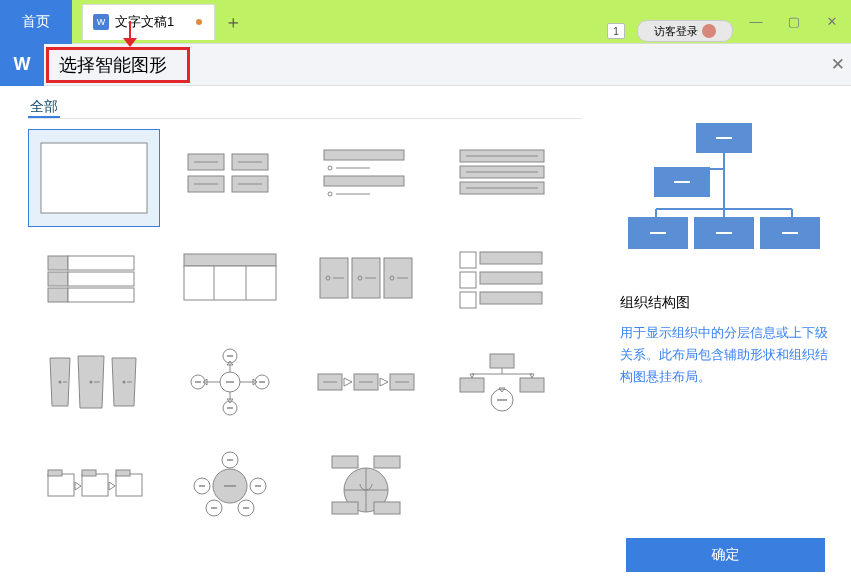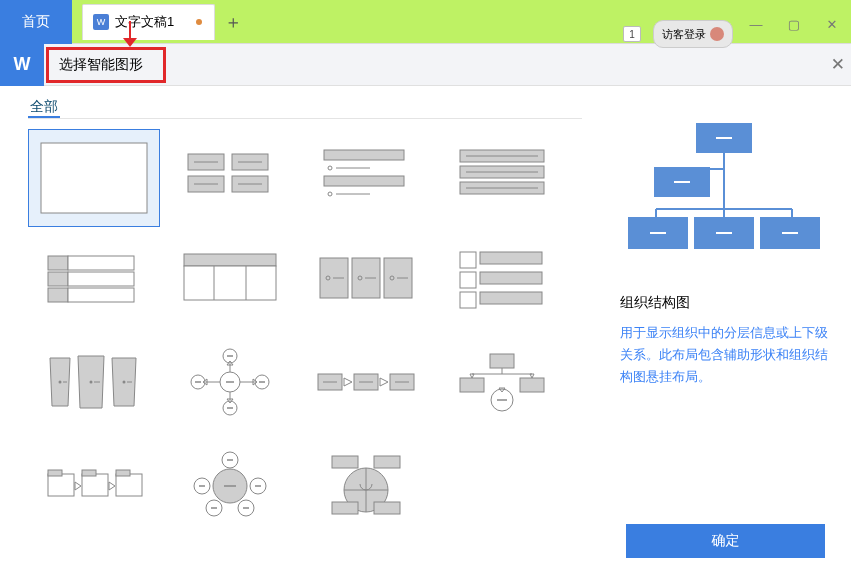--- a/index.html
+++ b/index.html
@@ -7,46 +7,46 @@
 
 .titlebar { height: 44px; background: #bef264; border-bottom: 1px solid #dcdcdc; display: flex; align-items: center; position: relative; }
 .tab-home { width: 72px; height: 44px; background: #3a7ee0; color: #fff; display: flex; align-items: center; justify-content: center; font-size: 14px; }
 .tab-doc { margin-left: 10px; height: 36px; padding: 0 40px 0 10px; background: #fff; border: 1px solid #dcdcdc; border-bottom: none; border-radius: 2px 2px 0 0; display: flex; align-items: center; gap: 6px; font-size: 13px; position: relative; }
 .tab-doc .doc-icon { width: 16px; height: 16px; background: #4a7fd6; border-radius: 2px; color:#fff; font-size:9px; display:flex; align-items:center; justify-content:center; }
 .tab-doc .unsaved { width: 6px; height: 6px; border-radius: 50%; background: #df8b3f; position: absolute; right: 12px; }
 .add-tab { width: 36px; height: 36px; display:flex; align-items:center; justify-content:center; font-size:18px; color:#555; }
 .titlebar-right { position: absolute; right: 4px; top: 0; display: flex; align-items: center; gap: 8px; }
 .win-btn { width: 30px; height: 22px; display:flex; align-items:center; justify-content:center; color:#777; font-size:13px; }
 .badge-1 { width: 18px; height: 16px; background: #fff; border:1px solid #bbb; border-radius:2px; font-size:10px; color:#444; display:flex; align-items:center; justify-content:center; margin-right:4px; margin-top:20px;}
-.guest-btn { margin-top:20px; height: 28px; padding: 0 8px; background: #e8e8e8; border:1px solid #ccc; border-radius:10px; font-size:11px; display:flex; align-items:center; gap:4px; }
+.guest-btn { margin-top:20px; height: 22px; padding: 0 16px; background: #e8e8e8; border:1px solid #ccc; border-radius:10px; font-size:11px; display:flex; align-items:center; gap:4px; }
 .guest-avatar { width:14px; height:14px; border-radius:50%; background:#d8887a; }
 
 .dialog-head { height: 42px; background: #f3f4f7; border-bottom: 1px solid #e0e0e0; display: flex; align-items: center; }
 .w-icon { width: 44px; height: 42px; background: #3a7ee0; color:#fff; display:flex; align-items:center; justify-content:center; font-size:18px; font-weight:bold; }
-.dialog-title-box { margin-left: 2px; height: 36px; padding: 0 20px 0 10px; border: 3px solid #e1272a; display:flex; align-items:center; font-size:14px; position: relative; }
+.dialog-title-box { margin-left: 2px; height: 36px; padding: 0 20px 0 10px; border: 3px solid #e1272a; display:flex; align-items:center; font-size:18px; position: relative; }
 .red-arrow-line { position:absolute; top:-29px; left:80px; width:2px; height:20px; background:#e1272a; }
 .red-arrow-head { position:absolute; top:-12px; left:74px; width:0; height:0; border-left:7px solid transparent; border-right:7px solid transparent; border-top:9px solid #e1272a; }
 .dialog-close { position: absolute; right: 6px; font-size: 17px; color:#777; }
 
 .body { display: flex; height: calc(578px - 44px - 42px); }
 .left { width: 600px; padding: 8px 18px 0 28px; overflow: hidden; }
 .right { flex: 1; padding: 14px 14px 0 20px; position: relative; }
 
 .category { color: #0c4a6e; font-size: 14px; padding: 4px 2px 0; border-bottom: 2px solid #3a7ee0; display: inline-block; }
 .cat-row { border-bottom: 1px solid #e4e4e4; margin-bottom: 10px; }
 
 .grid { display: grid; grid-template-columns: repeat(4, 132px); grid-auto-rows: 98px; gap: 4px 4px; }
 .cell { width: 132px; height: 98px; display:flex; align-items:center; justify-content:center; border:1px solid transparent; }
 .cell.selected { background:#e6f0fb; border:1px solid #3a7ee0; }
 .thumb { width: 112px; height: 76px; display:block; }
 
 .preview-box { width: 208px; height: 180px; border:1px solid transparent; display:flex; align-items:center; justify-content:center; }
 .preview-title { font-size: 14px; font-weight: normal; margin: 14px 0 10px; }
 .preview-desc { font-size: 13px; color:#3b82f6; line-height: 1.7; }
-.ok-btn { position: absolute; bottom: 20px; right: 26px; left: 26px; height: 34px; background:#3a7ee0; color:#fff; border:none; font-size:14px; display:flex; align-items:center; justify-content:center; }
+.ok-btn { position: absolute; bottom: 6px; right: 26px; left: 26px; height: 34px; background:#3a7ee0; color:#fff; border:none; font-size:14px; display:flex; align-items:center; justify-content:center; }
 
 
 .box { fill:#cfcfcf; stroke:#888; stroke-width:1; }
 .wbox { fill:#fff; stroke:#888; stroke-width:1; }
 .line { stroke:#888; stroke-width:1; fill:none; }
 .text-line { stroke:#888; stroke-width:1; }
 .circ { fill:#fff; stroke:#888; stroke-width:1; }
 .minus { stroke:#888; stroke-width:1.5; }
 .node { fill:#5a8fd6; }
 .nodeline { stroke:#5a8fd6; stroke-width:2; fill:none; }

